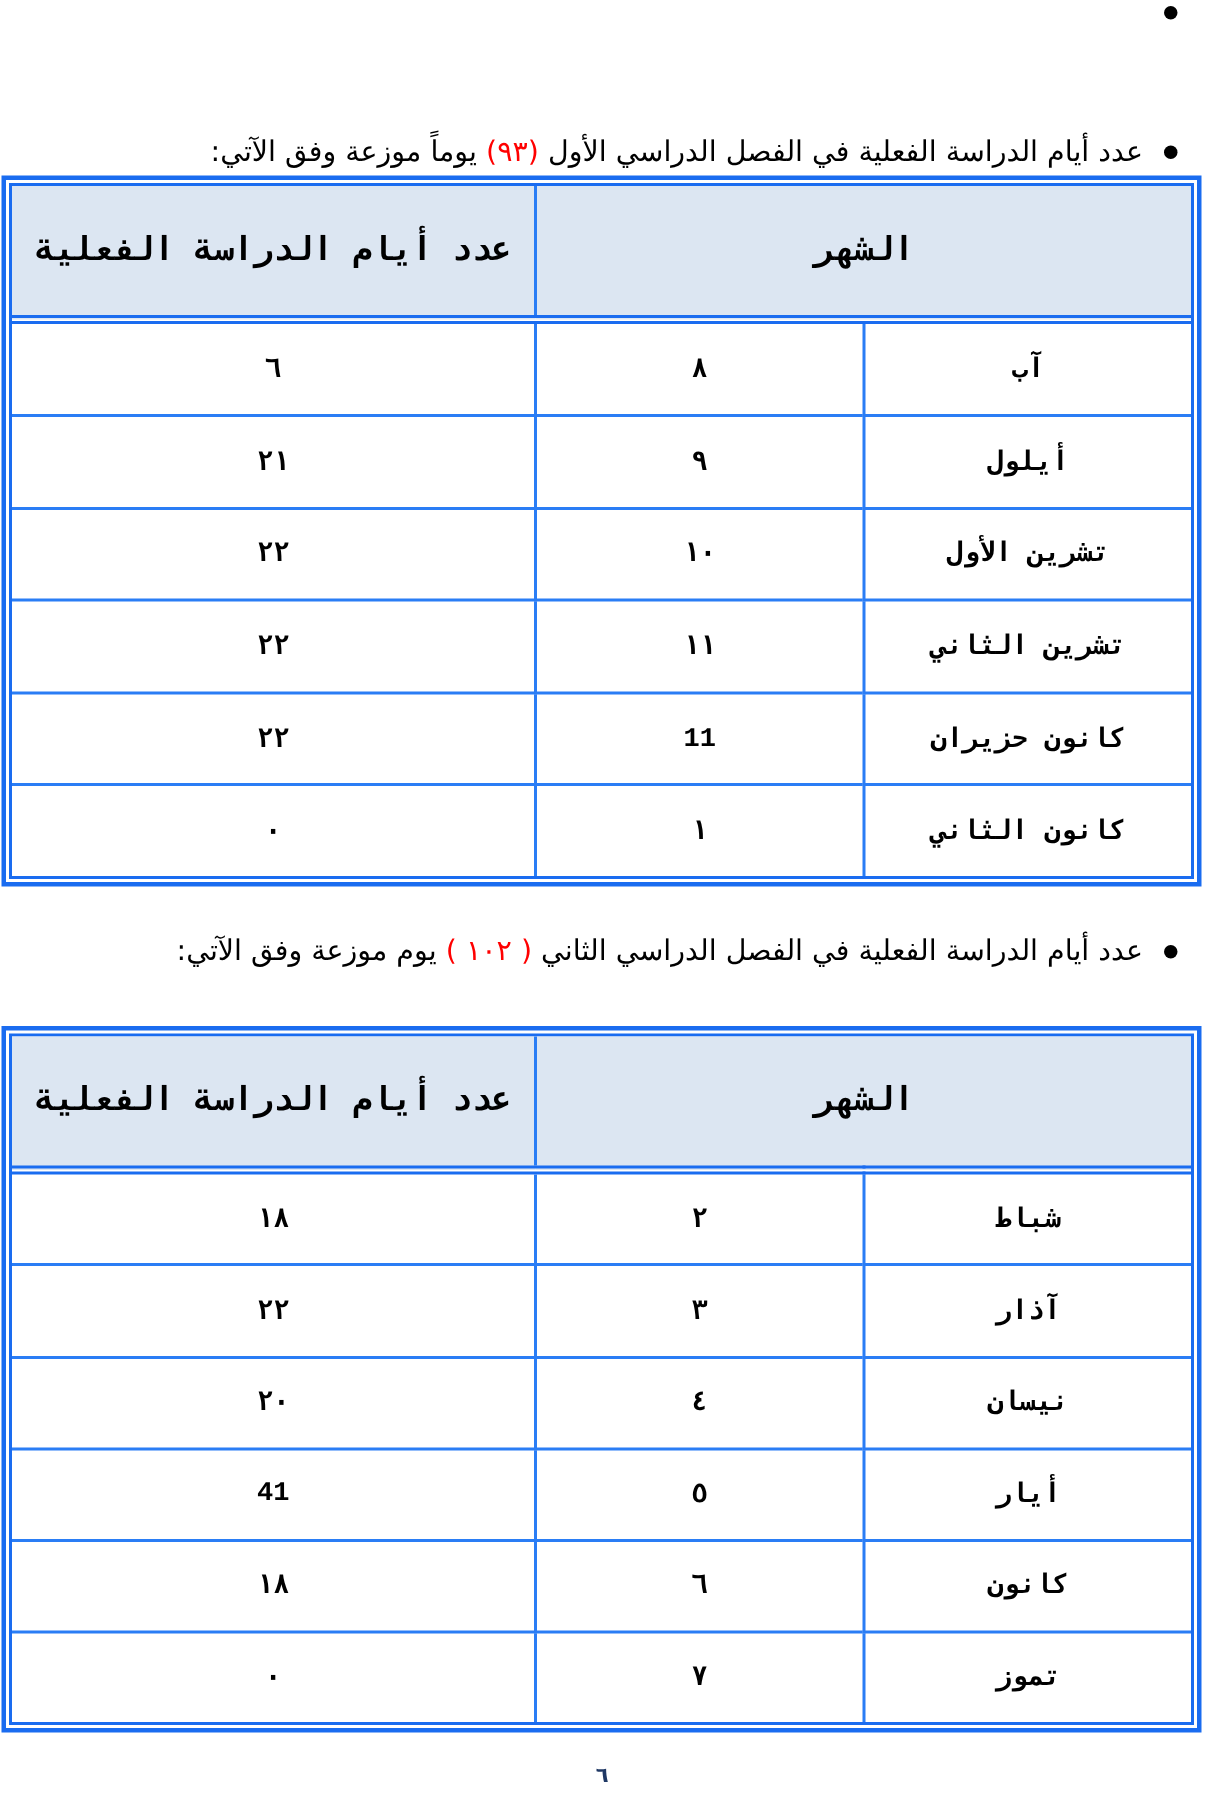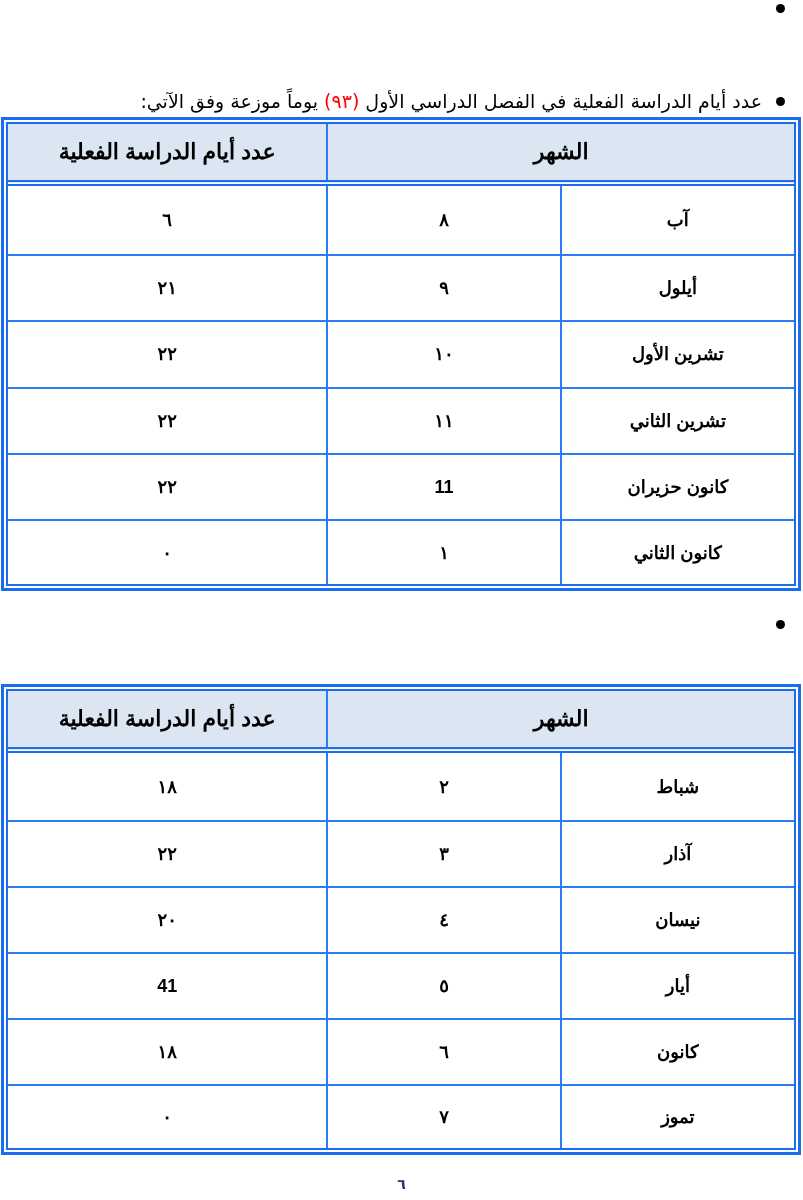--- a/index.html
+++ b/index.html
@@ -66,24 +66,24 @@
       border-collapse: collapse;
       width: 100%;
       height: 100%;
       direction: rtl;
       table-layout: fixed;
     }
     th, td {
       border: 2px solid #2a7df5;
       text-align: center;
       vertical-align: middle;
-      font-family: Liberation Sans, sans-serif;
+      font-family: Liberation Mono, monospace;
       font-weight: bold;
       font-size: 18px;
-      padding: 0;
+      padding: 15px;
     }
     tr:first-child th { border-top: none; }
     th:first-child, td:first-child { border-right: none; }
     th:last-child, td:last-child { border-left: none; }
     tr:last-child td { border-bottom: none; }
 
     th {
       background: #dce6f2;
       font-size: 22px;
       height: 58px;
@@ -160,20 +160,25 @@
           <td>١</td>
           <td>٠</td>
         </tr>
       </tbody>
     </table>
   </div>
 </div>
 
 <div class="bullet-line b3">
   <span class="bullet-dot"></span>
+  <span>
+    <span>عدد أيام الدراسة الفعلية في الفصل الدراسي الثاني</span>
+    <span class="red">( ١٠٢ )</span>
+    <span>يوم موزعة وفق الآتي:</span>
+  </span>
 </div>
 
 <div class="tbl-wrap t2">
   <div class="tbl-inner">
     <table>
       <thead>
         <tr>
           <th colspan="2">الشهر</th>
           <th style="width:40.5%">عدد أيام الدراسة الفعلية</th>
         </tr>

